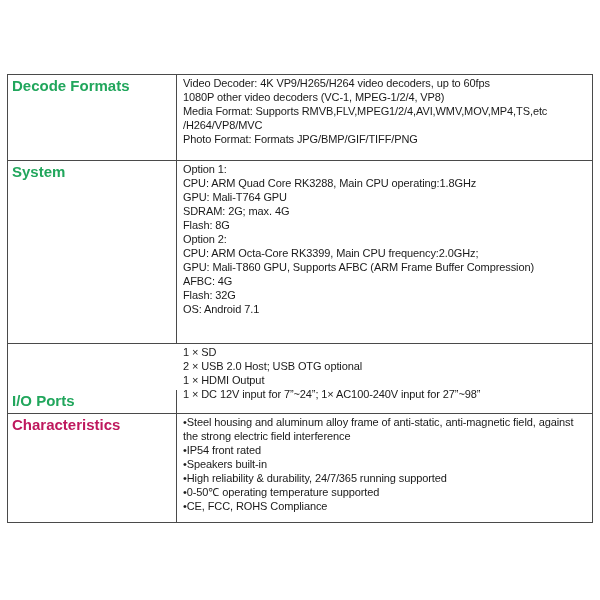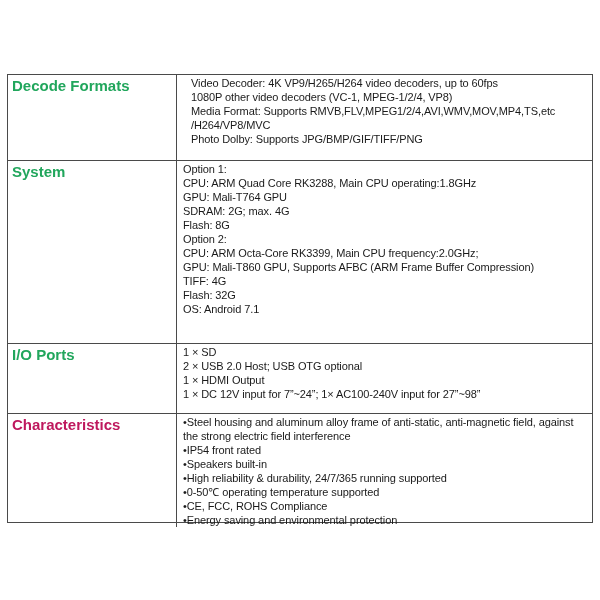--- a/index.html
+++ b/index.html
@@ -61,54 +61,54 @@
     letter-spacing: -0.1px;
     white-space: normal;
   }
 </style>
 </head>
 <body>
 
 <div class="canvas">
   <div class="spec-table" style="border-color: rgb(74, 74, 74);">
 
-    <div class="spec-row" style="border-color: rgb(74, 74, 74); gap: 8px;">
+    <div class="spec-row" style="border-color: rgb(74, 74, 74);">
       <div class="label-cell" style="border-color: rgb(74, 74, 74);">
         <div class="label" style="color: rgb(33, 166, 92);">Decode Formats</div>
       </div>
       <div class="value-cell">
         <div class="line">Video Decoder: 4K VP9/H265/H264 video decoders, up to 60fps</div>
         <div class="line">1080P other video decoders (VC-1, MPEG-1/2/4, VP8)</div>
         <div class="line">Media Format: Supports RMVB,FLV,MPEG1/2/4,AVI,WMV,MOV,MP4,TS,etc</div>
         <div class="line">/H264/VP8/MVC</div>
-        <div class="line">Photo Dolby: Supports JPG/BMP/GIF/TIFF/PNG</div>
+        <div class="line">Photo Format: Formats JPG/BMP/GIF/TIFF/PNG</div>
       </div>
     </div>
 
     <div class="spec-row" style="border-color: rgb(74, 74, 74);">
       <div class="label-cell" style="border-color: rgb(74, 74, 74);">
         <div class="label" style="color: rgb(33, 166, 92);">System</div>
       </div>
       <div class="value-cell">
         <div class="line">Option 1:</div>
         <div class="line">CPU: ARM Quad Core RK3288, Main CPU operating:1.8GHz</div>
         <div class="line">GPU: Mali-T764 GPU</div>
         <div class="line">SDRAM: 2G; max. 4G</div>
         <div class="line">Flash: 8G</div>
         <div class="line">Option 2:</div>
         <div class="line">CPU: ARM Octa-Core RK3399, Main CPU frequency:2.0GHz;</div>
         <div class="line">GPU: Mali-T860 GPU, Supports AFBC (ARM Frame Buffer Compression)</div>
-        <div class="line">TIFF: 4G</div>
+        <div class="line">AFBC: 4G</div>
         <div class="line">Flash: 32G</div>
         <div class="line">OS: Android 7.1</div>
       </div>
     </div>
 
     <div class="spec-row" style="border-color: rgb(74, 74, 74);">
-      <div class="label-cell" style="border-color: rgb(74, 74, 74);">
+      <div class="label-cell" style="border-color: rgb(74, 74, 74); margin-top: 46px;">
         <div class="label" style="color: rgb(33, 166, 92);">I/O Ports</div>
       </div>
       <div class="value-cell">
         <div class="line">1 × SD</div>
         <div class="line">2 × USB 2.0 Host; USB OTG optional</div>
         <div class="line">1 × HDMI Output</div>
         <div class="line">1 × DC 12V input for 7”~24”; 1× AC100-240V input for 27”~98”</div>
       </div>
     </div>
 
@@ -116,18 +116,17 @@
       <div class="label-cell" style="border-color: rgb(74, 74, 74);">
         <div class="label" style="color: #be185d;">Characteristics</div>
       </div>
       <div class="value-cell">
         <div class="line">•Steel housing and aluminum alloy frame of anti-static, anti-magnetic field, against the strong electric field interference</div>
         <div class="line">•IP54 front rated</div>
         <div class="line">•Speakers built-in</div>
         <div class="line">•High reliability &amp; durability, 24/7/365 running supported</div>
         <div class="line">•0-50℃ operating temperature supported</div>
         <div class="line">•CE, FCC, ROHS Compliance</div>
-        <div class="line">•Energy saving and environmental protection</div>
       </div>
     </div>
 
   </div>
 </div>
 
 </body></html>

